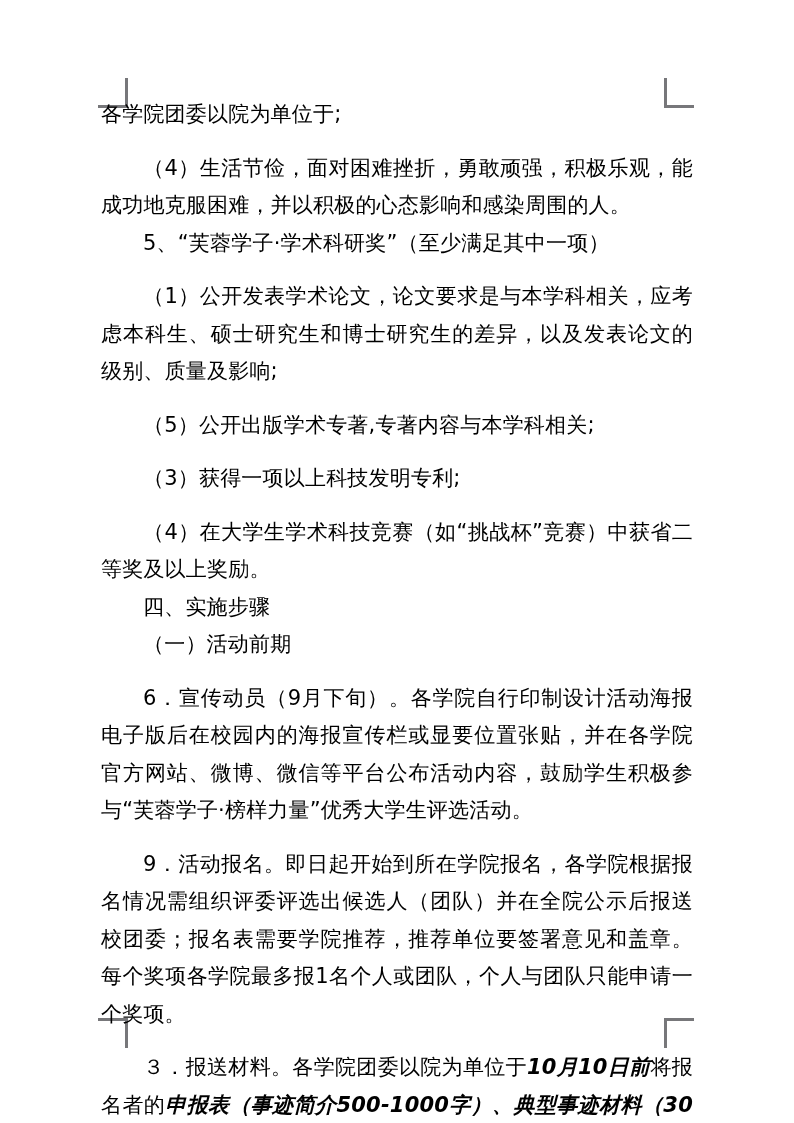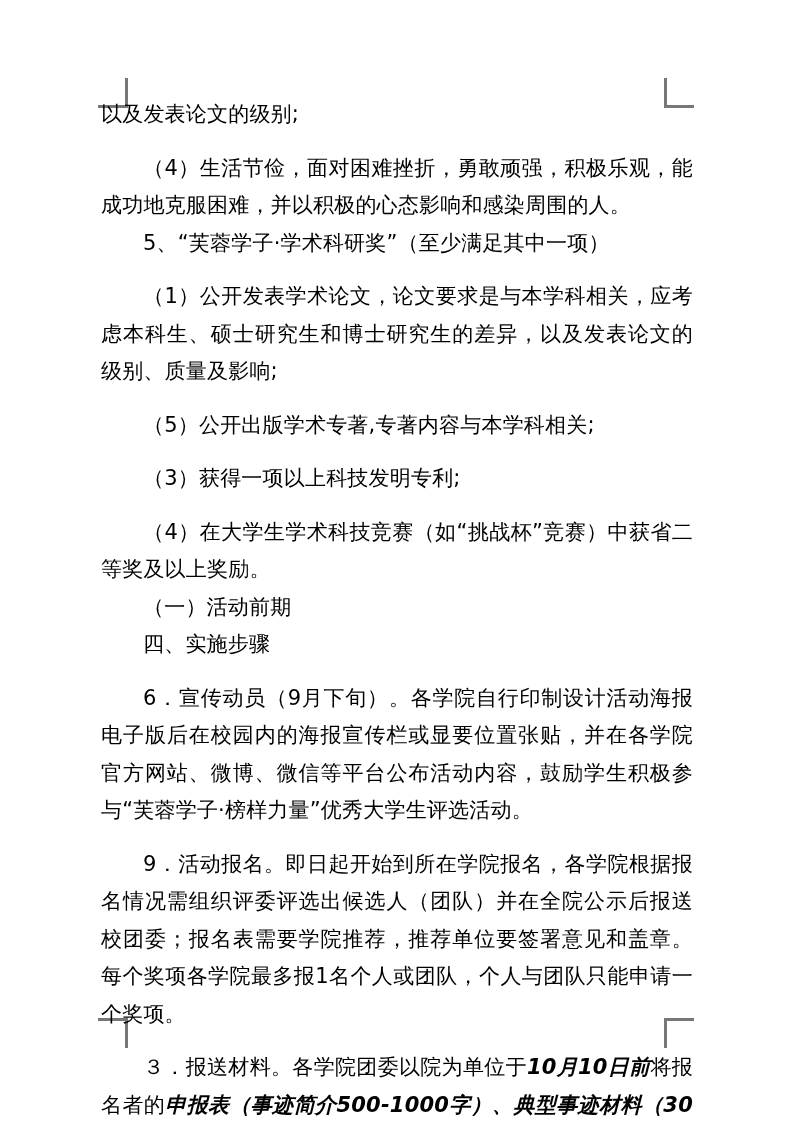--- a/index.html
+++ b/index.html
@@ -85,37 +85,37 @@
 
 <div class="page">
 
   <div class="crop-mark crop-tl"></div>
   <div class="crop-mark crop-tr"></div>
   <div class="crop-mark crop-bl"></div>
   <div class="crop-mark crop-br"></div>
 
   <div class="content">
 
-    <p class="para">以及发表论文的级别;</p>
+    <p class="para">各学院团委以院为单位于;</p>
 
     <p class="para indent">（4）生活节俭，面对困难挫折，勇敢顽强，积极乐观，能成功地克服困难，并以积极的心态影响和感染周围的人。</p>
 
     <p class="para heading">5、“芙蓉学子·学术科研奖”（至少满足其中一项）</p>
 
     <p class="para indent">（1）公开发表学术论文，论文要求是与本学科相关，应考虑本科生、硕士研究生和博士研究生的差异，以及发表论文的级别、质量及影响;</p>
 
     <p class="para indent">（5）公开出版学术专著,专著内容与本学科相关;</p>
 
     <p class="para indent">（3）获得一项以上科技发明专利;</p>
 
     <p class="para indent">（4）在大学生学术科技竞赛（如“挑战杯”竞赛）中获省二等奖及以上奖励。</p>
 
+    <p class="para heading">四、实施步骤</p>
+
     <p class="para heading">（一）活动前期</p>
-
-    <p class="para heading">四、实施步骤</p>
 
     <p class="para indent">6．宣传动员（9月下旬）。各学院自行印制设计活动海报电子版后在校园内的海报宣传栏或显要位置张贴，并在各学院官方网站、微博、微信等平台公布活动内容，鼓励学生积极参与“芙蓉学子·榜样力量”优秀大学生评选活动。</p>
 
     <p class="para indent">9．活动报名。即日起开始到所在学院报名，各学院根据报名情况需组织评委评选出候选人（团队）并在全院公示后报送校团委；报名表需要学院推荐，推荐单位要签署意见和盖章。每个奖项各学院最多报1名个人或团队，个人与团队只能申请一个奖项。</p>
 
     <p class="para indent"><span>３．报送材料。各学院团委以院为单位于</span><span class="b">10月10日前</span><span>将报名者的</span><span class="b">申报表（事迹简介500-1000字）、典型事迹材料（3000字以内）及支撑材料（各奖项类别所要求的证明及支撑材料，以及成绩、所获主要奖励证书复印件、论文、专利证明、社会实践与志愿服务证明等，支撑材料需胶装）（一式两份）</span><span>报校团委组织宣传部（立德楼B31</span></p>
 
   </div>
 </div>
 

